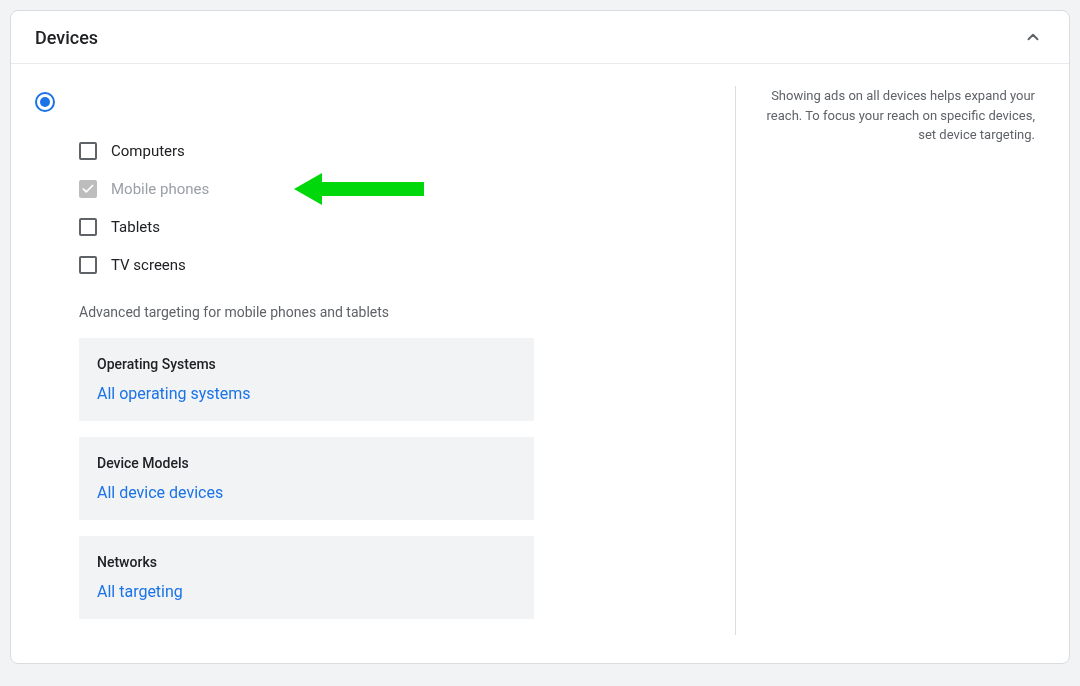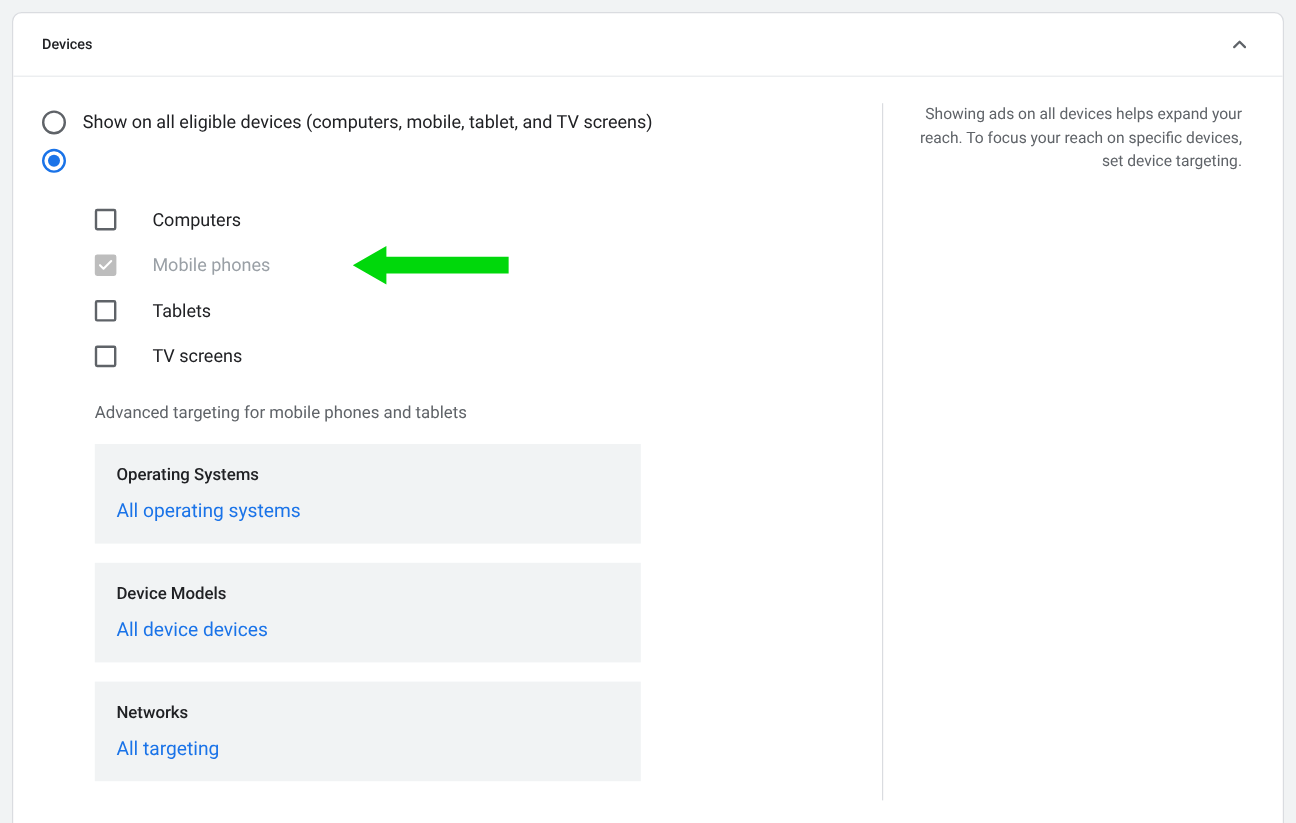--- a/index.html
+++ b/index.html
@@ -22,21 +22,21 @@
       overflow: hidden;
     }
     .card-header {
       display: flex;
       justify-content: space-between;
       align-items: center;
       padding: 14px 24px;
       border-bottom: 1px solid #e8eaed;
     }
     .card-title {
-      font-size: 12px;
+      font-size: 18px;
       font-weight: 500;
       color: #202124;
     }
     .chevron {
       width: 24px;
       height: 24px;
       display: flex;
       align-items: center;
       justify-content: center;
       cursor: pointer;
@@ -89,21 +89,21 @@
       font-size: 15px;
       color: #202124;
     }
     .checkbox-list {
       padding-left: 44px;
       margin-top: 14px;
     }
     .checkbox-row {
       display: flex;
       align-items: center;
-      gap: 30px;
+      gap: 14px;
       padding: 10px 0;
       position: relative;
     }
     .checkbox {
       width: 18px;
       height: 18px;
       border: 2px solid #5f6368;
       border-radius: 2px;
       display: flex;
       align-items: center;
@@ -170,24 +170,20 @@
     <div class="chevron">
       <svg width="18" height="18" viewBox="0 0 24 24" fill="none" stroke="#5f6368" stroke-width="2.5" stroke-linecap="round" stroke-linejoin="round">
         <polyline points="6 15 12 9 18 15"></polyline>
       </svg>
     </div>
   </div>
 
   <div class="card-body">
     <div class="left-col">
 
-      <div class="radio-row">
-        <div class="radio"></div>
-        <div class="radio-label">Show on all eligible devices (computers, mobile, tablet, and TV screens)</div>
-      </div>
 
       <div class="radio-row">
         <div class="radio selected"></div>
       </div>
 
       <div class="checkbox-list">
         <div class="checkbox-row">
           <div class="checkbox">
             
           </div>

